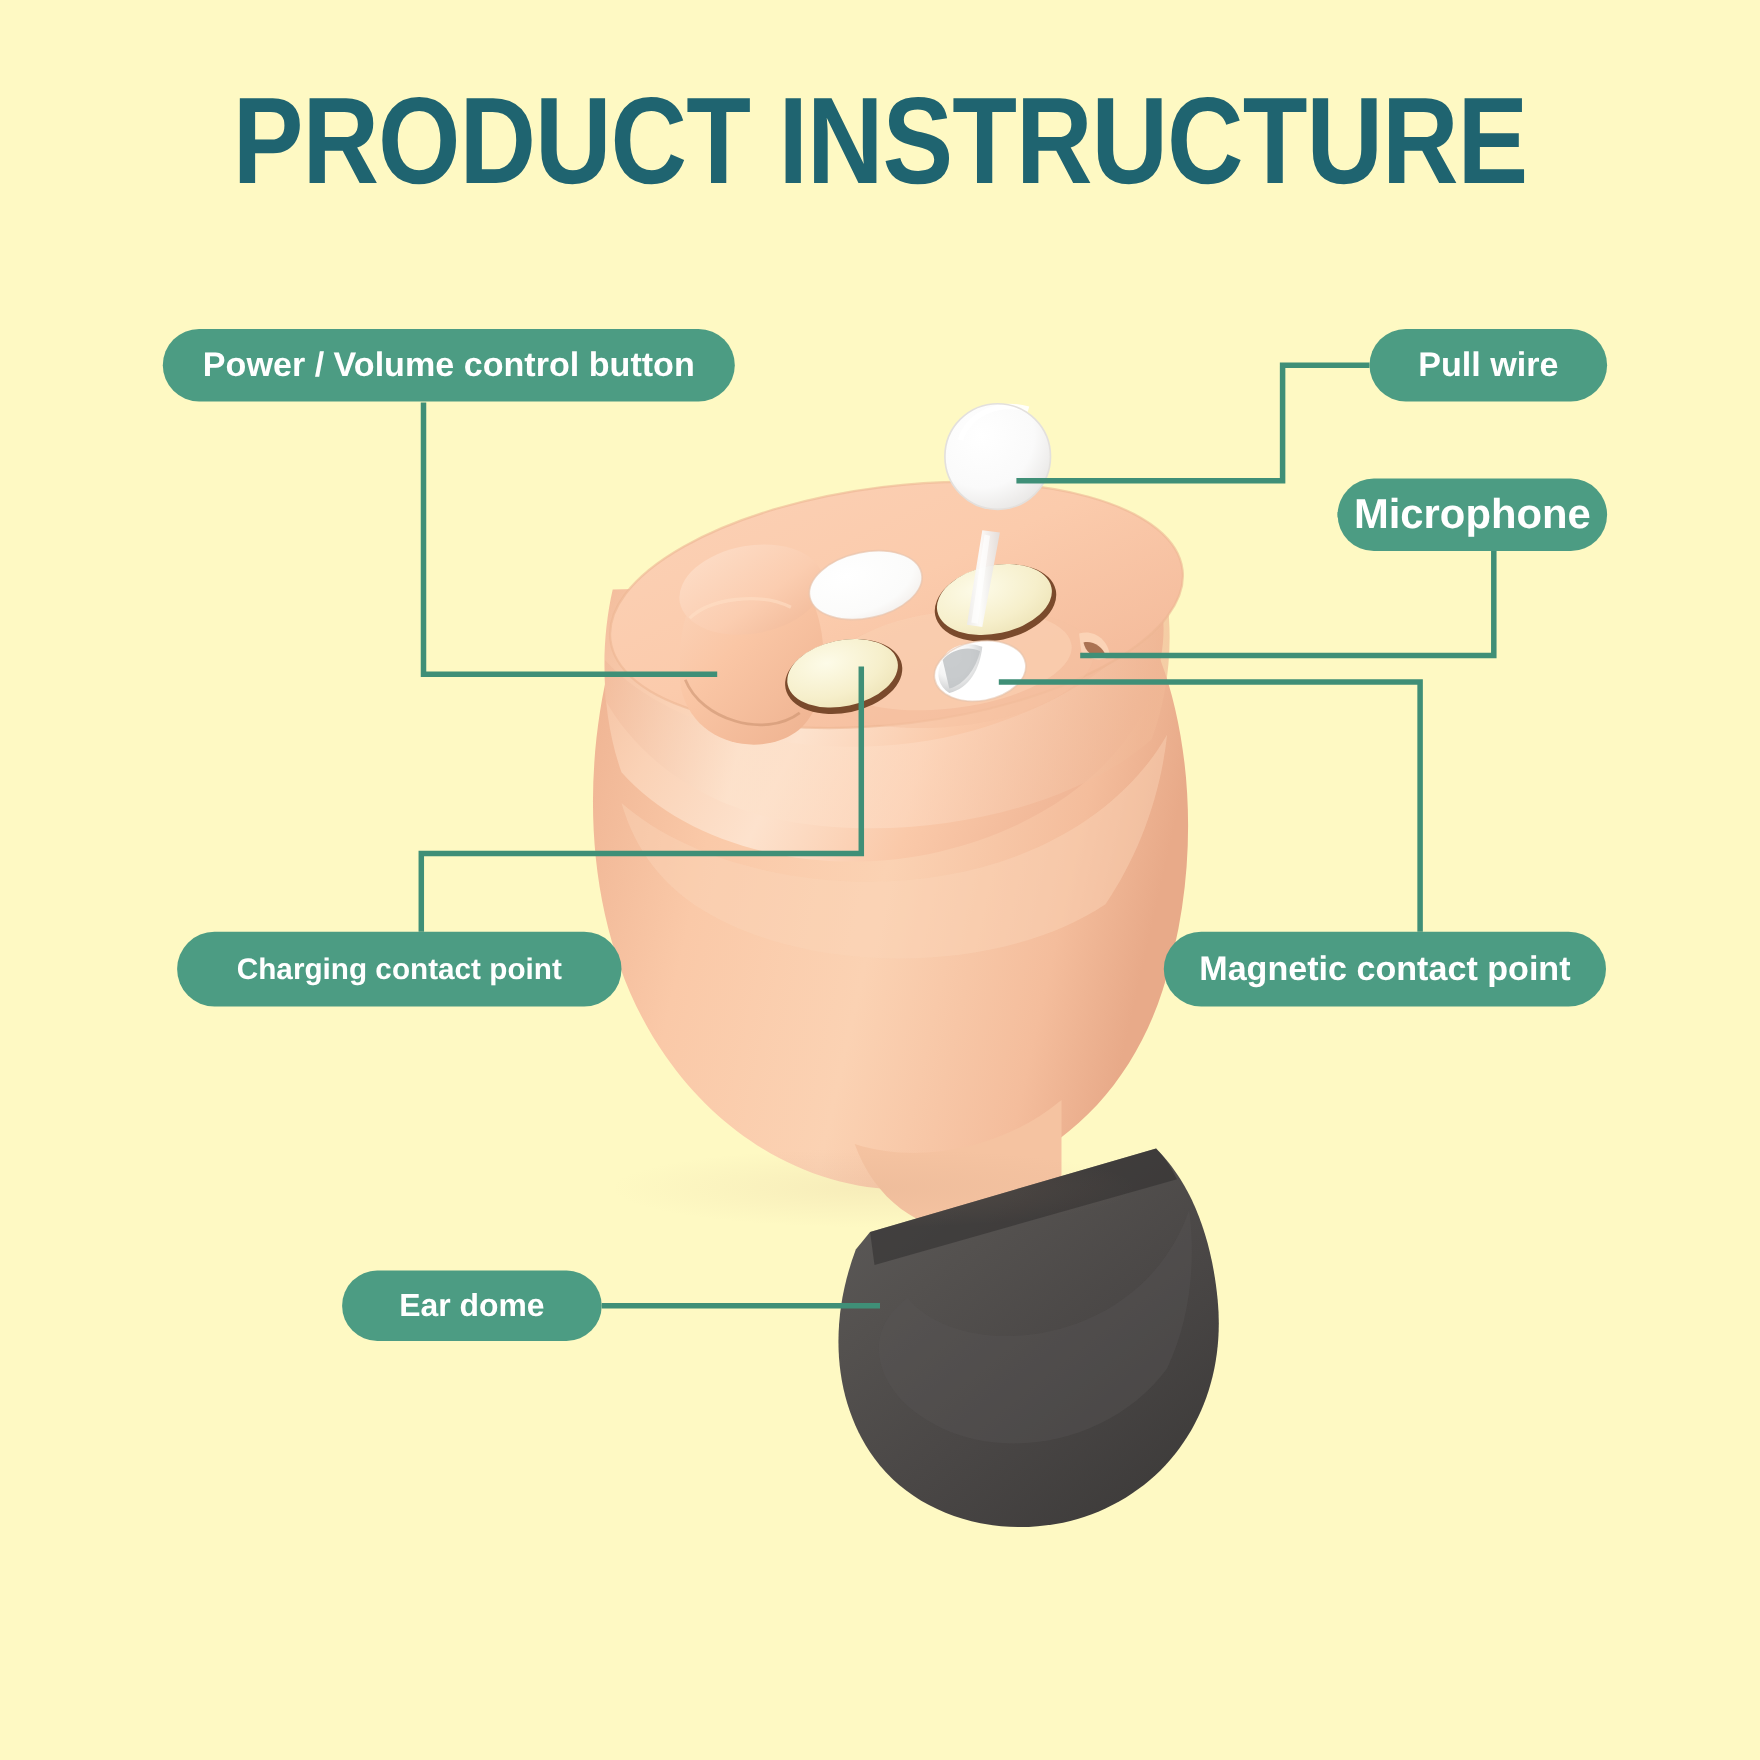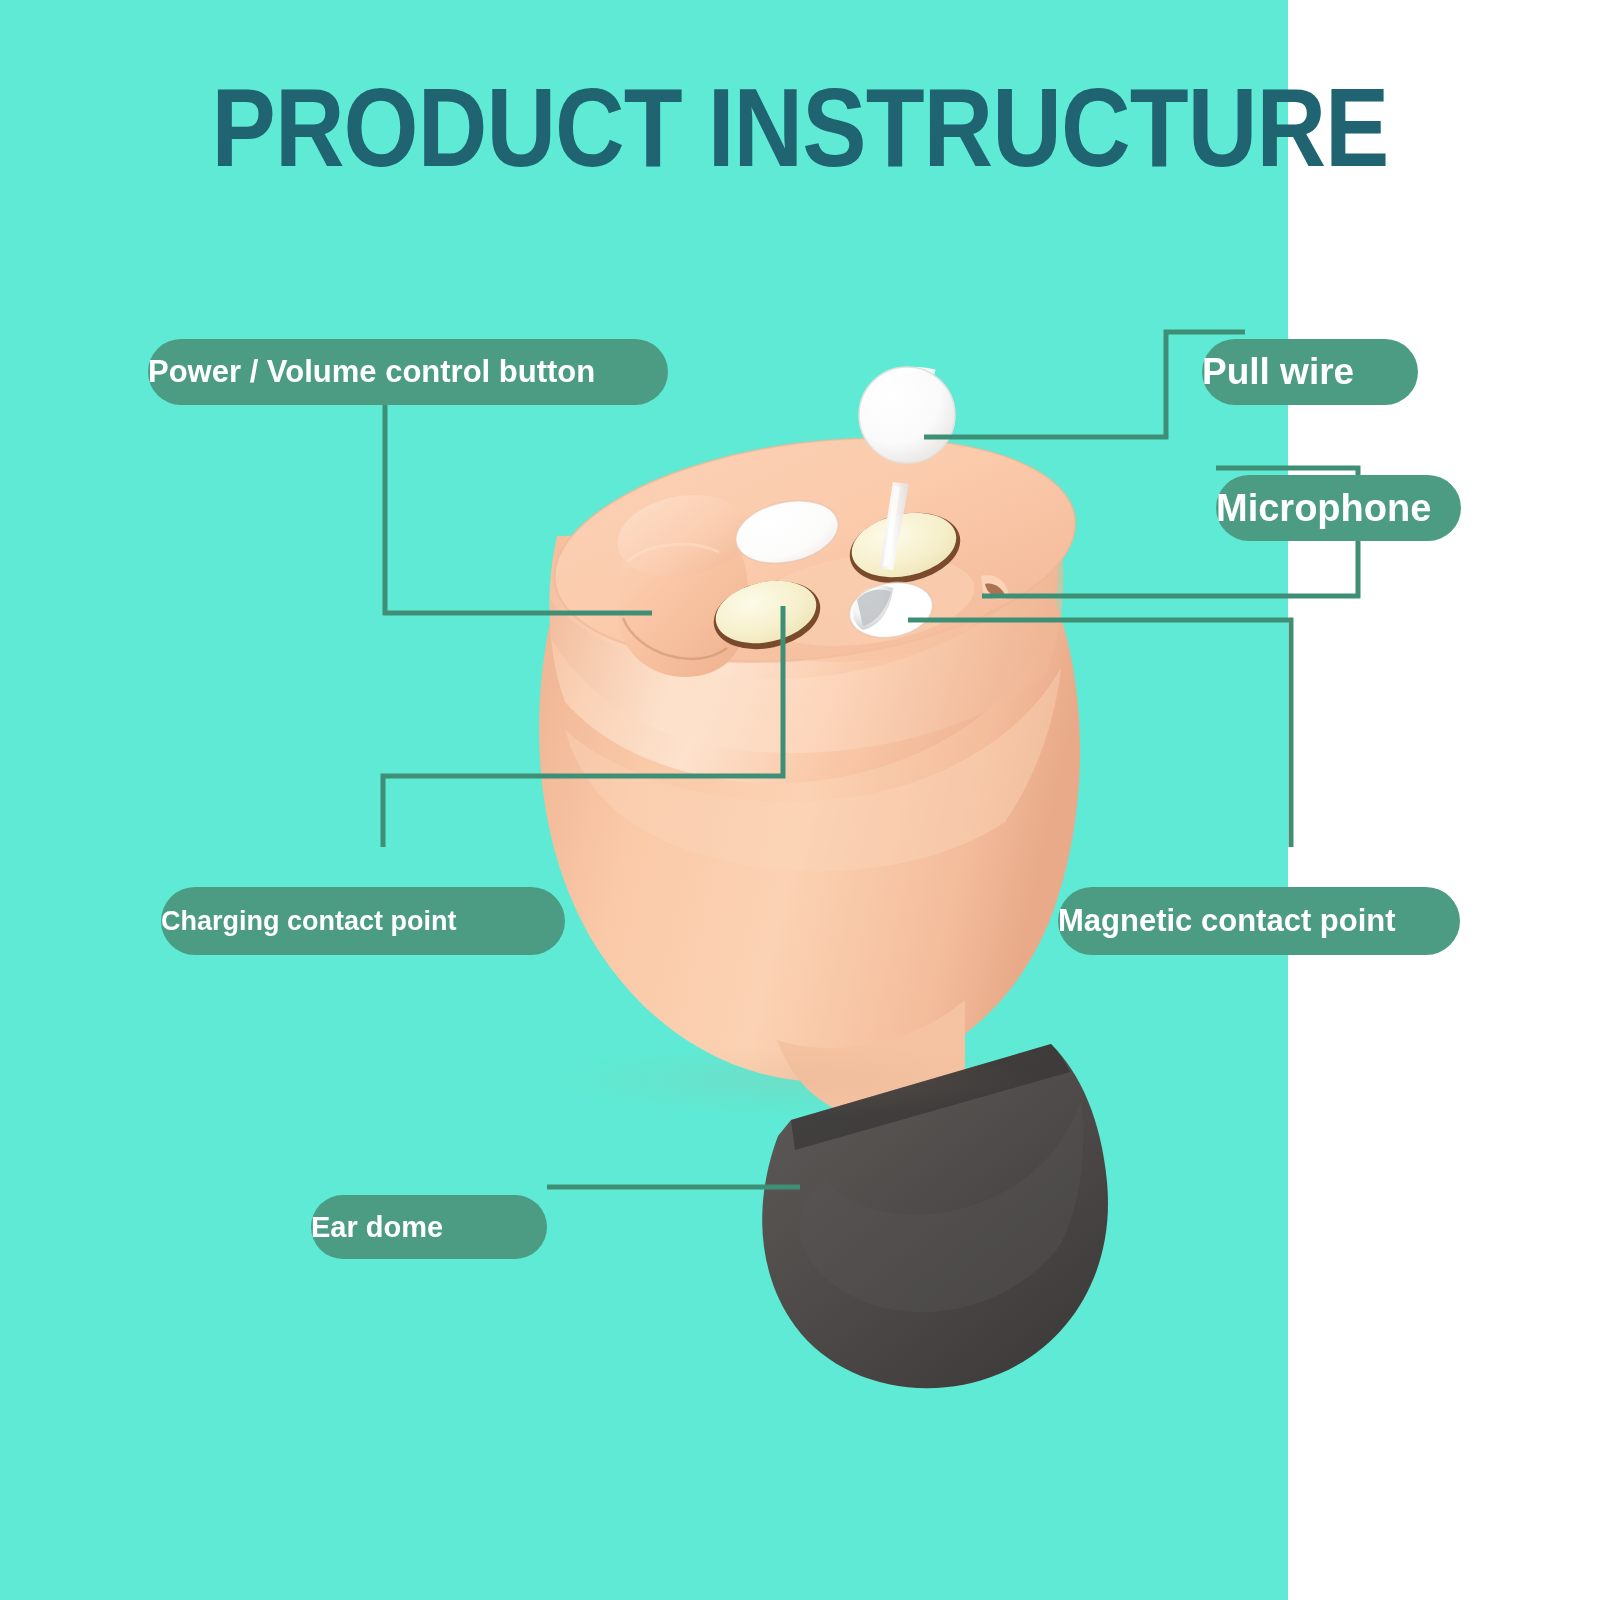--- a/index.html
+++ b/index.html
@@ -8,23 +8,23 @@
     background: #ffffff;
   }
   body {
     width: 1600px;
     height: 1600px;
     font-family: "Liberation Sans", sans-serif;
     overflow: hidden;
   }
   #page {
     position: relative;
-    width: 1288px;
+    width: 1600px;
     height: 1600px;
-    background: #5eead4;
+    background: #fef9c3;
   }
 
   
   #title {
     position: absolute;
     left: 0;
     top: 72px;
     width: 1600px;
     text-align: center;
     font-size: 112px;
@@ -44,32 +44,32 @@
     left: 0; top: 0;
     width: 1600px; height: 1600px;
     pointer-events: none;
   }
 
   
   .pill {
     position: absolute;
     display: flex;
     align-items: center;
+    justify-content: center;
     background: #4c9c83;
     color: #ffffff;
     border-radius: 999px;
     font-weight: bold;
     white-space: nowrap;
     box-sizing: border-box;
-    margin-top: 40px;
   }
   .pill span { display: block; }
 
   #pill-power     { left: 148px;  top: 299px;  width: 520px; height: 66px;  font-size: 31px; }
-  #pill-pullwire  { left: 1202px; top: 299px;  width: 216px; height: 66px;  font-size: 37px; }
+  #pill-pullwire  { left: 1245px; top: 299px;  width: 216px; height: 66px;  font-size: 31px; }
   #pill-microphone{ left: 1216px; top: 435px;  width: 245px; height: 66px;  font-size: 38px; }
   #pill-charging  { left: 161px;  top: 847px;  width: 404px; height: 68px;  font-size: 27px; }
   #pill-magnetic  { left: 1058px; top: 847px;  width: 402px; height: 68px;  font-size: 31px; }
   #pill-eardome   { left: 311px;  top: 1155px; width: 236px; height: 64px;  font-size: 29px; }
 
   
   #device {
     position: absolute;
     left: 495px;
     top: 300px;

